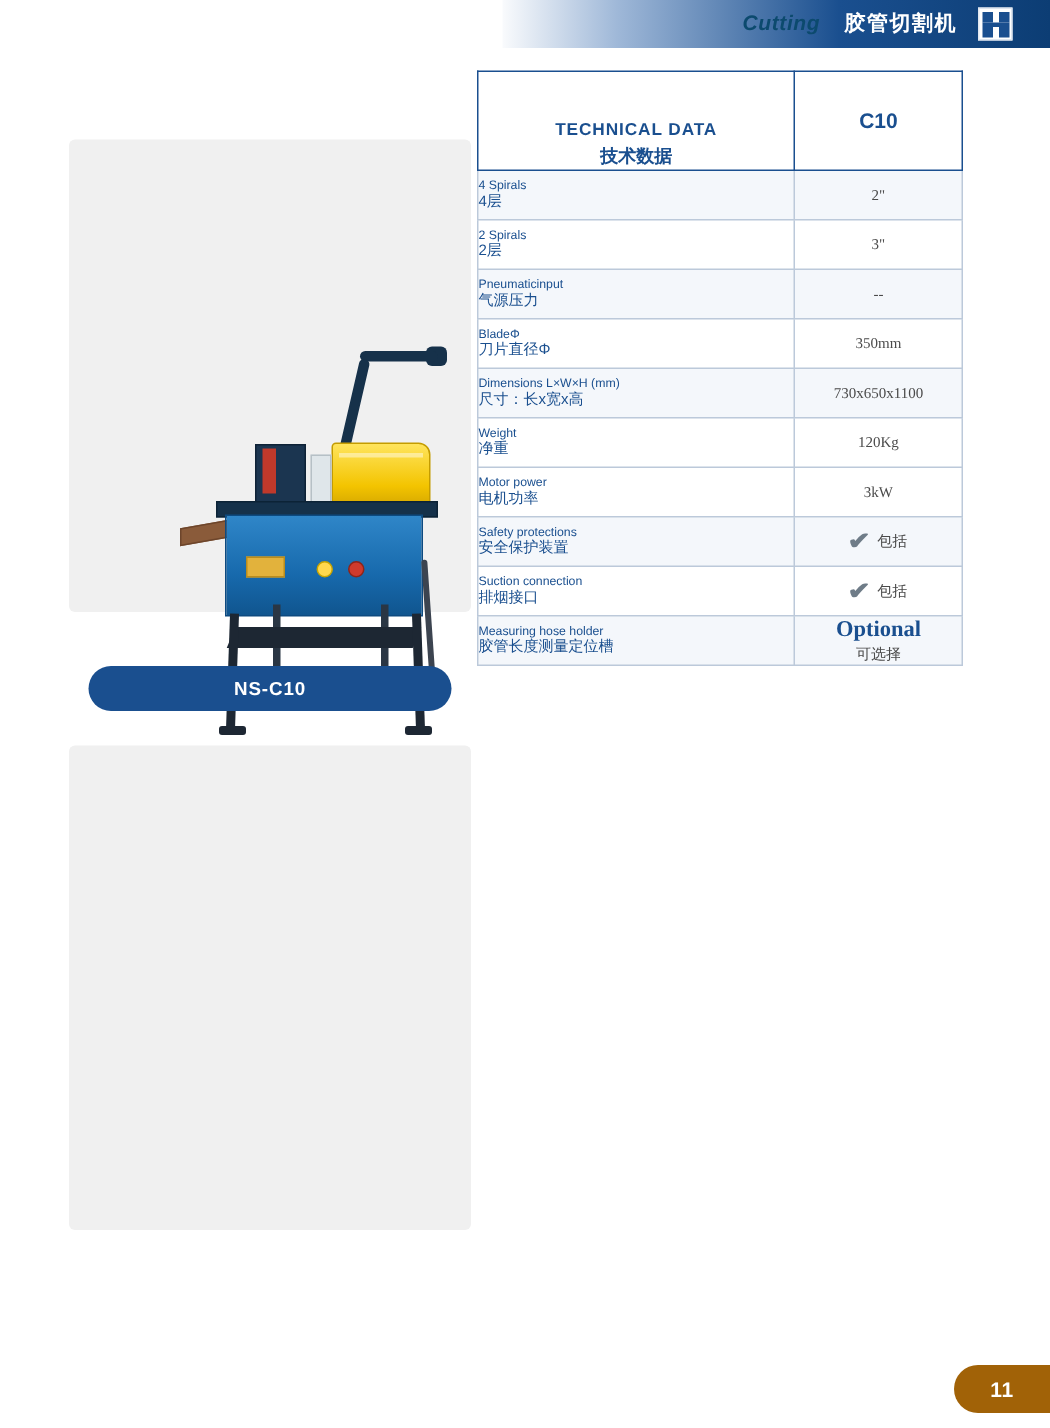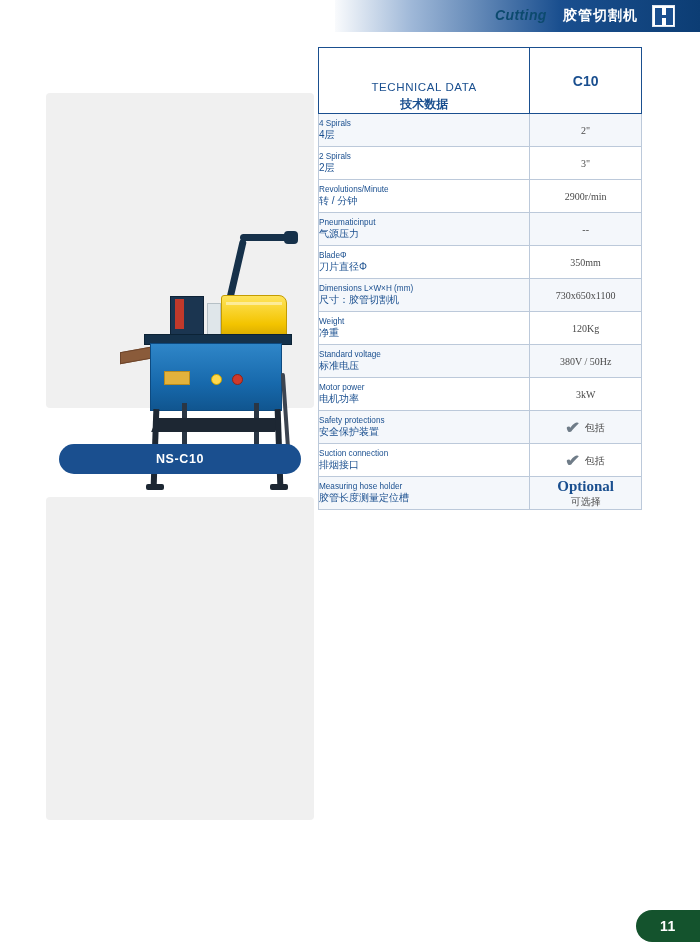--- a/index.html
+++ b/index.html
@@ -212,21 +212,21 @@
   .spec-table thead th {
     background: #ffffff;
     border: 1px solid #1a4f8f;
     height: 58px;
     color: #1a4f8f;
   }
   .th-left { width: 212px; text-align: center; }
   .th-right { width: 112px; text-align: center; }
   .th-en {
     display: block;
-    font-size: 11.5px; font-weight: normal;
+    font-size: 11.5px; font-weight: bold;
     letter-spacing: .6px;
     color: #1a4f8f;
     margin-top: 33px;
   }
   .th-cn {
     display: block;
     font-size: 12px; font-weight: bold;
     margin-top: 3px; color: #1a4f8f;
   }
   .th-model {
@@ -267,21 +267,21 @@
   .footer-bar {
     position: absolute;
     left: 0; bottom: 0;
     width: 700px; height: 48px;
     background: #ffffff;
   }
   .footer-tab {
     position: absolute;
     right: 0; bottom: 10px;
     width: 64px; height: 32px;
-    background: #14532d;
+    background: #a16207;
     border-radius: 16px 0 0 16px;
     color: #ffffff;
     font-size: 14px;
     font-weight: bold;
     display: flex;
     align-items: center;
     justify-content: center;
     letter-spacing: .5px;
   }
 </style>
@@ -356,61 +356,47 @@
           </td>
           <td class="cell-value"><span>2"</span></td>
         </tr>
         <tr class="plain">
           <td class="cell-label">
             <span class="lbl-en">2  Spirals</span>
             <span class="lbl-cn">2层</span>
           </td>
           <td class="cell-value"><span>3"</span></td>
         </tr>
-        <tr class="plain">
-          <td class="cell-label">
-            <span class="lbl-en">Revolutions/Minute</span>
-            <span class="lbl-cn">转 / 分钟</span>
-          </td>
-          <td class="cell-value"><span>2900r/min</span></td>
-        </tr>
         <tr class="shaded">
           <td class="cell-label">
             <span class="lbl-en">Pneumaticinput</span>
             <span class="lbl-cn">气源压力</span>
           </td>
           <td class="cell-value"><span>--</span></td>
         </tr>
         <tr class="plain">
           <td class="cell-label">
             <span class="lbl-en">BladeΦ</span>
             <span class="lbl-cn">刀片直径Φ</span>
           </td>
           <td class="cell-value"><span>350mm</span></td>
         </tr>
         <tr class="shaded">
           <td class="cell-label">
             <span class="lbl-en">Dimensions L×W×H (mm)</span>
-            <span class="lbl-cn">尺寸：胶管切割机</span>
+            <span class="lbl-cn">尺寸：长x宽x高</span>
           </td>
           <td class="cell-value"><span>730x650x1100</span></td>
         </tr>
         <tr class="plain">
           <td class="cell-label">
             <span class="lbl-en">Weight</span>
             <span class="lbl-cn">净重</span>
           </td>
           <td class="cell-value"><span>120Kg</span></td>
-        </tr>
-        <tr class="shaded">
-          <td class="cell-label">
-            <span class="lbl-en">Standard voltage</span>
-            <span class="lbl-cn">标准电压</span>
-          </td>
-          <td class="cell-value"><span>380V / 50Hz</span></td>
         </tr>
         <tr class="plain">
           <td class="cell-label">
             <span class="lbl-en">Motor power</span>
             <span class="lbl-cn">电机功率</span>
           </td>
           <td class="cell-value"><span>3kW</span></td>
         </tr>
         <tr class="shaded">
           <td class="cell-label">

